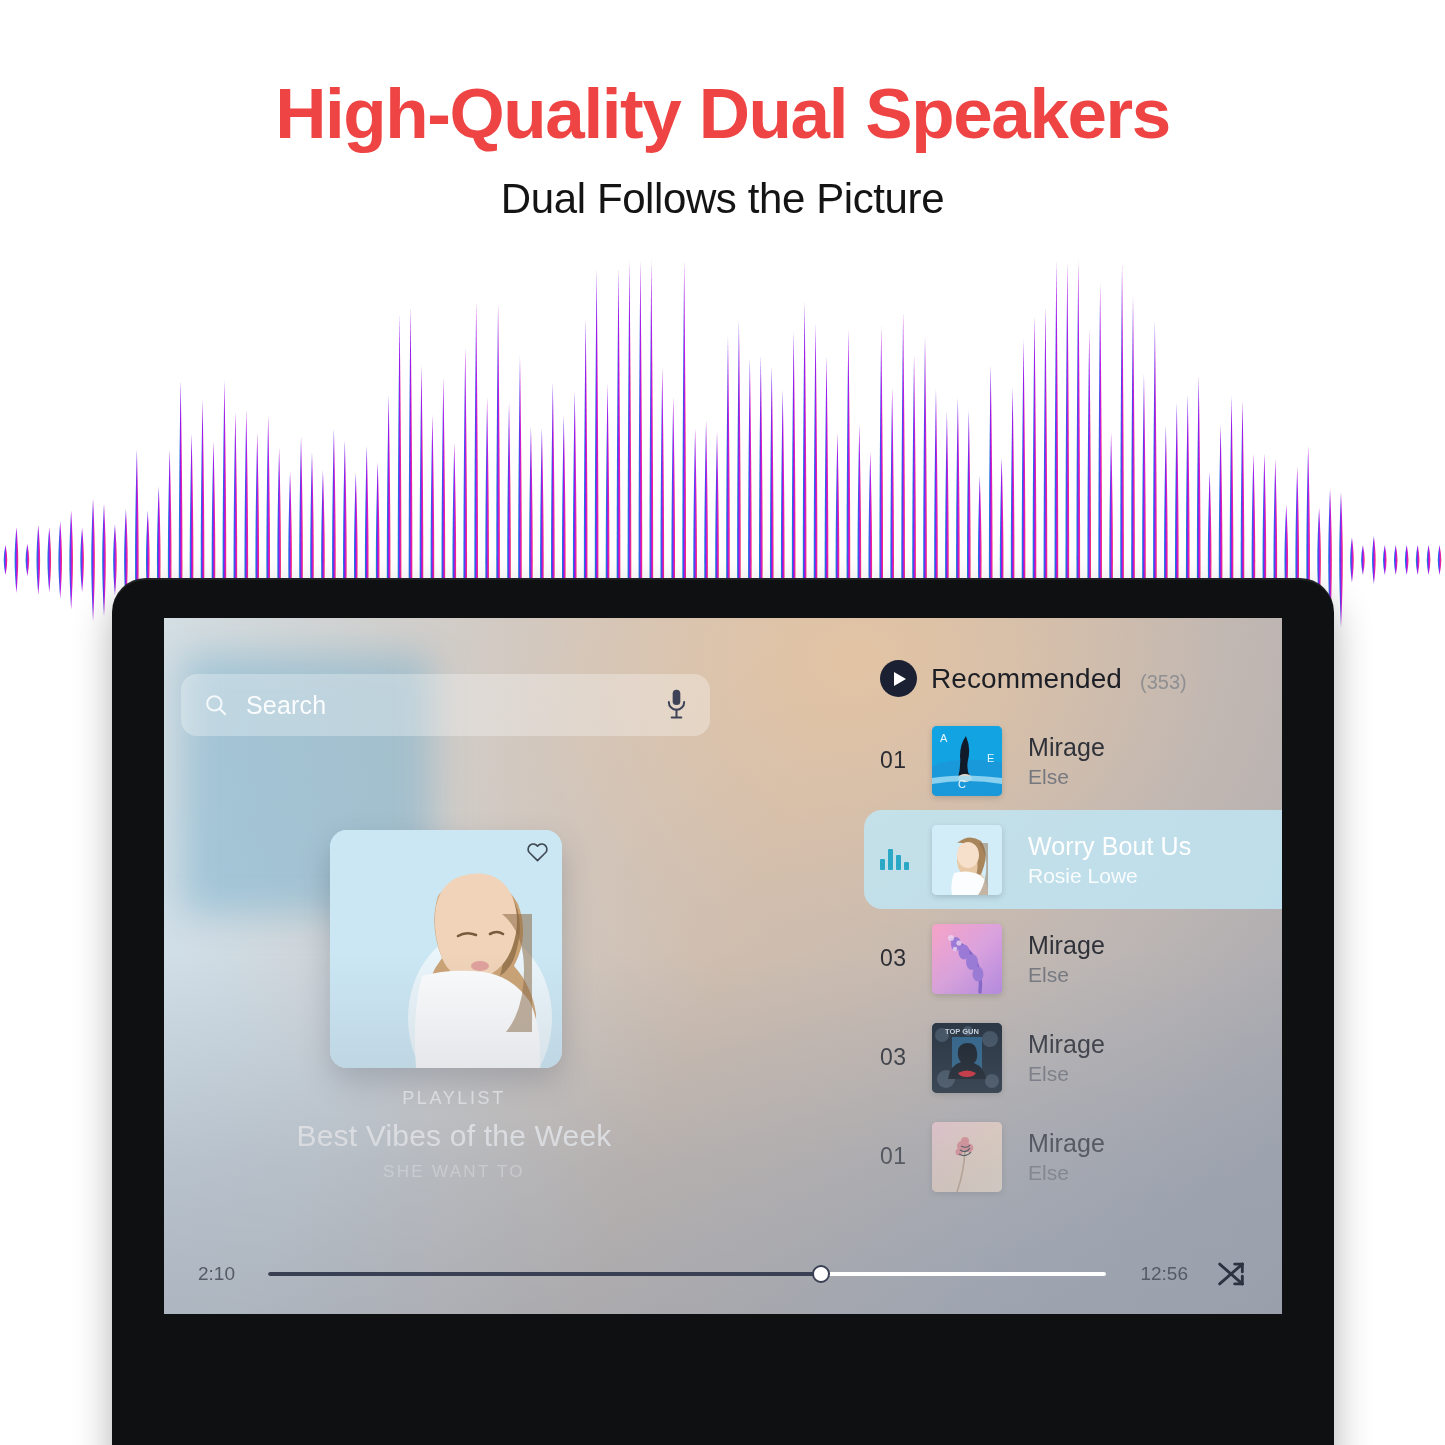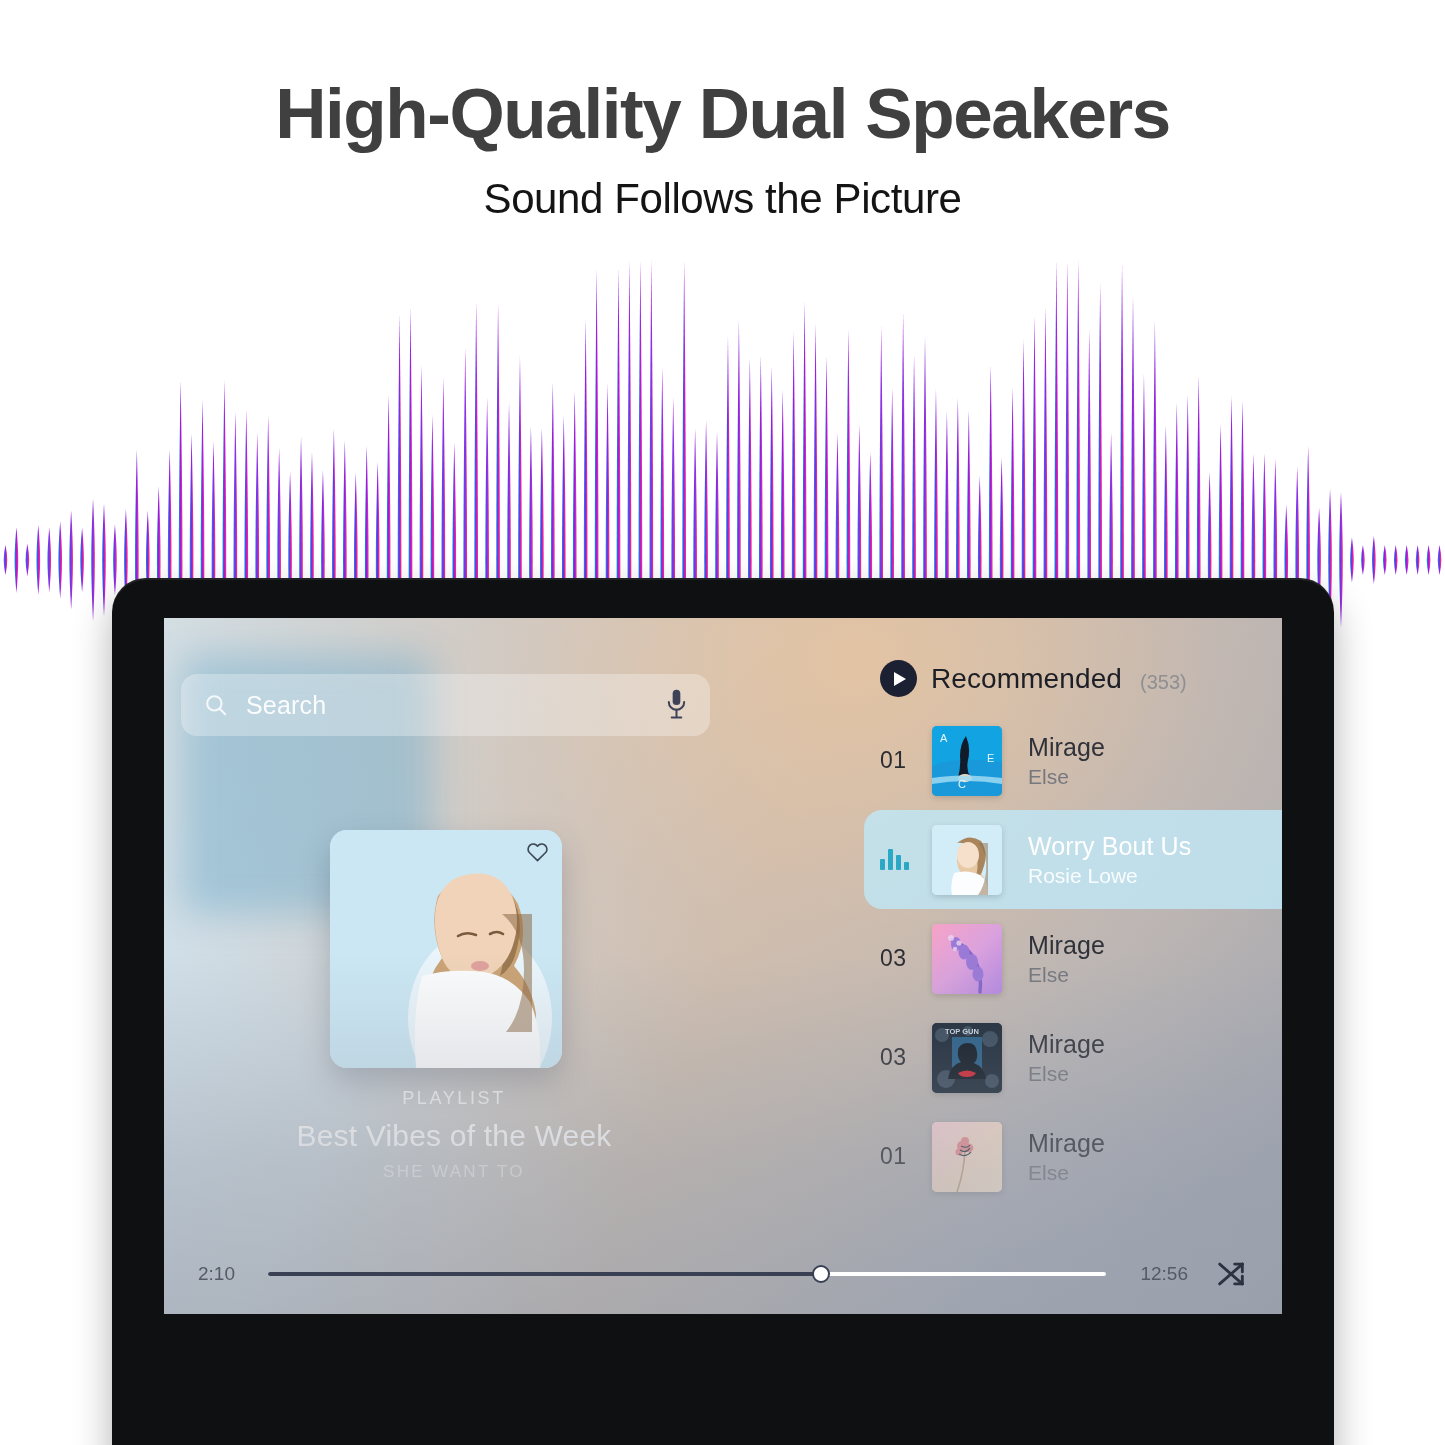--- a/index.html
+++ b/index.html
@@ -9,21 +9,21 @@
     font-family: "Liberation Sans", sans-serif;
     overflow: hidden;
   }
   #stage { position: relative; width: 1445px; height: 1445px; background: #fff; }
 
   
   .headline {
     position: absolute; left: 0; right: 0; top: 78px;
     text-align: center;
     font-size: 71px; font-weight: 700; letter-spacing: -1.4px;
-    color: #404040; line-height: 1.0;
+    color: #ef4444; line-height: 1.0;
   }
   .subhead {
     position: absolute; left: 0; right: 0; top: 175px;
     text-align: center;
     font-size: 42px; font-weight: 400; letter-spacing: -0.4px;
     color: #141414;
   }
 
   
   #wave { position: absolute; left: 0; top: 215px; width: 1445px; height: 520px; }
@@ -181,21 +181,21 @@
     background: #ffffff; border: 2px solid #3a4054;
   }
   .shuffle { width: 34px; height: 34px; margin-left: 26px; flex: 0 0 34px; }
 </style>
 </head>
 <body>
 
 <div id="stage">
 
   <div class="headline">High-Quality Dual Speakers</div>
-  <div class="subhead">Sound Follows the Picture</div>
+  <div class="subhead">Dual Follows the Picture</div>
 
   <svg id="wave" viewBox="0 0 1445 520" preserveAspectRatio="none">
     <defs>
       <linearGradient id="wg" x1="0" y1="0" x2="1" y2="0">
         <stop offset="0%" stop-color="#1277d8"></stop>
         <stop offset="18%" stop-color="#1e76e0"></stop>
         <stop offset="33%" stop-color="#4b49ee"></stop>
         <stop offset="45%" stop-color="#8a1ff0"></stop>
         <stop offset="58%" stop-color="#bb1ce6"></stop>
         <stop offset="72%" stop-color="#e01fb4"></stop>

